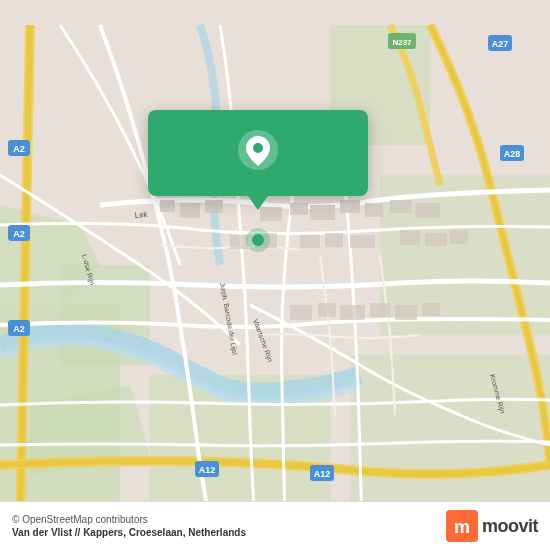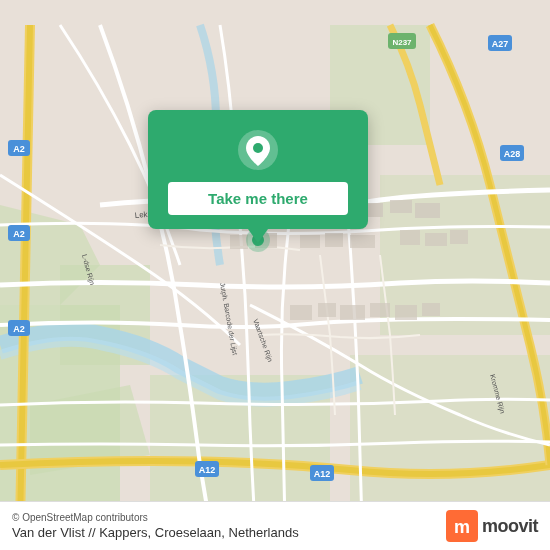--- a/index.html
+++ b/index.html
@@ -101,23 +101,23 @@
       display: flex;
       flex-direction: column;
     }
 
     #attribution-text {
       font-size: 10px;
       color: #555;
     }
 
     #location-name {
-      font-size: 13px;
+      font-size: 10px;
       color: #333;
-      font-weight: normal;
+      font-weight: bold;
       margin-top: 2px;
     }
 
     #moovit-logo {
       display: flex;
       align-items: center;
       gap: 4px;
     }
 
     #moovit-m {
@@ -249,21 +249,20 @@
   </svg>
 
   <div id="popup-card">
 
     <svg id="pin-icon" viewBox="0 0 44 44" xmlns="http://www.w3.org/2000/svg">
       <circle cx="22" cy="22" r="20" fill="rgba(255,255,255,0.25)"></circle>
       <path d="M22 8 C15.4,8 10,13.4 10,20 C10,28.5 22,38 22,38 C22,38 34,28.5 34,20 C34,13.4 28.6,8 22,8 Z" fill="white"></path>
       <circle cx="22" cy="20" r="5" fill="#2eaa6e"></circle>
     </svg>
 
-    <button id="take-me-there-btn">Take me there</button>
   </div>
 
   <div id="bottom-bar">
     <div id="bottom-left">
       <span id="attribution-text">© OpenStreetMap contributors</span>
       <span id="location-name">Van der Vlist // Kappers, Croeselaan, Netherlands</span>
     </div>
     <div id="moovit-logo">
 
       <svg id="moovit-m" viewBox="0 0 32 32" xmlns="http://www.w3.org/2000/svg">

